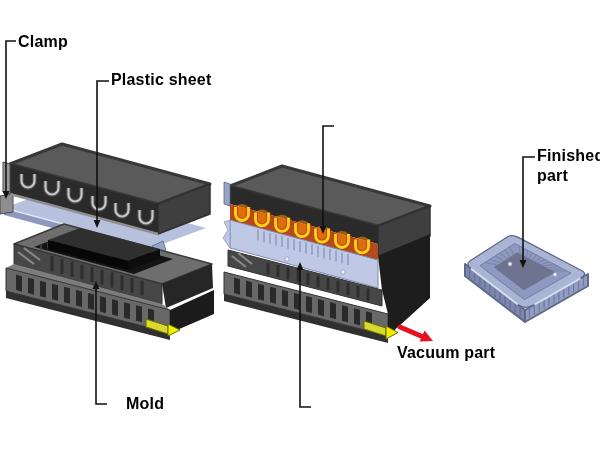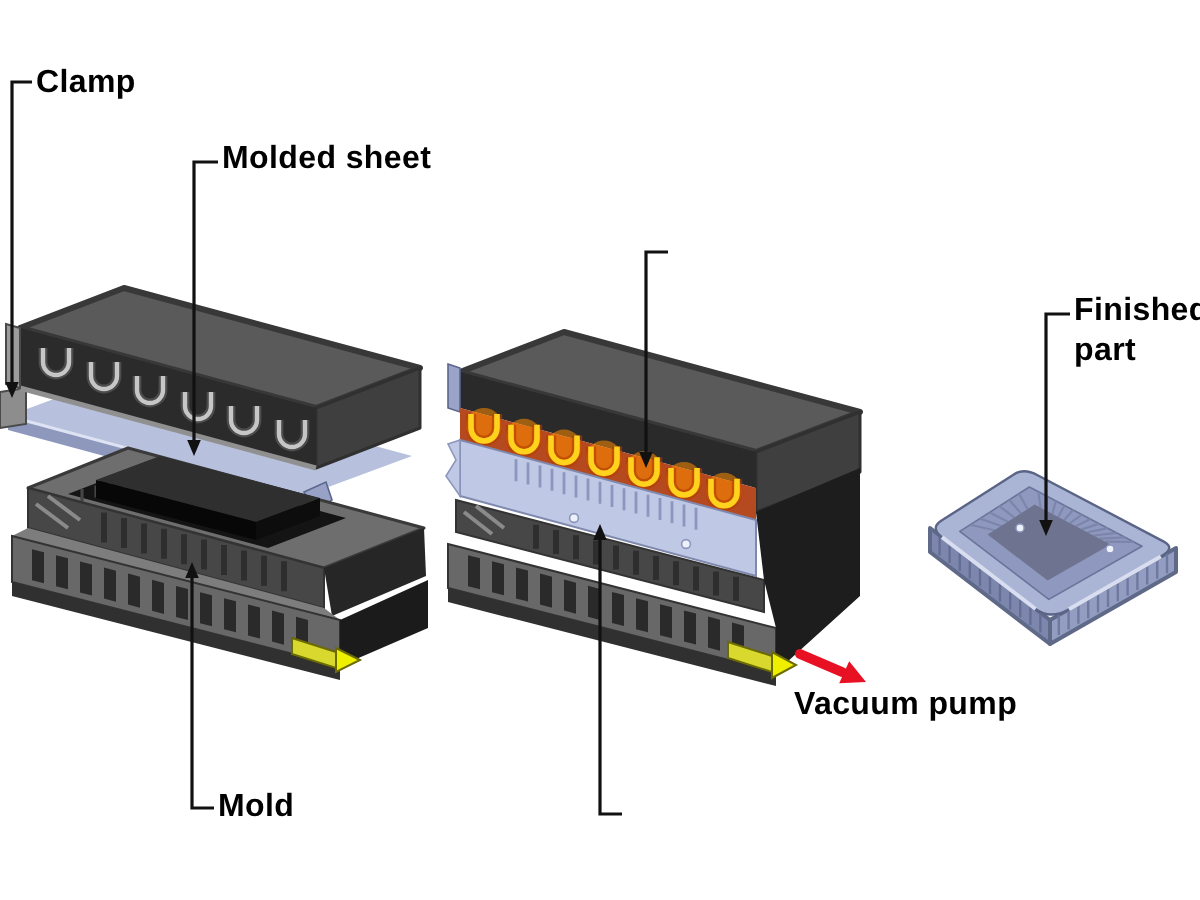--- a/index.html
+++ b/index.html
@@ -189,21 +189,21 @@
       <path d="M96,281 L92.6,289 L99.4,289 Z"></path>
       <path d="M300,262 L296.6,270 L303.4,270 Z"></path>
     </g>
     <g>
       <path d="M400,327 L421,336" style="stroke:var(--vacuum-red)" stroke-width="5" stroke-linecap="round" fill="none"></path>
       <path d="M433,341 L419.6,341.6 L424.6,330.6 Z" style="fill:var(--vacuum-red)"></path>
     </g>
   </svg>
 
   <div class="label" style="left:18px;top:32px">Clamp</div>
-  <div class="label" style="left:111px;top:70px">Molded sheet</div>
+  <div class="label" style="left:111px;top:70px">Plastic sheet</div>
   <div class="label" style="left:537px;top:146px">
     <div>Finished</div>
     <div>part</div>
   </div>
-  <div class="label" style="left:109px;top:394px">Mold</div>
-  <div class="label" style="left:397px;top:343px">Vacuum pump</div>
+  <div class="label" style="left:126px;top:394px">Mold</div>
+  <div class="label" style="left:397px;top:343px">Vacuum part</div>
 
 </div>
 
 </body></html>

